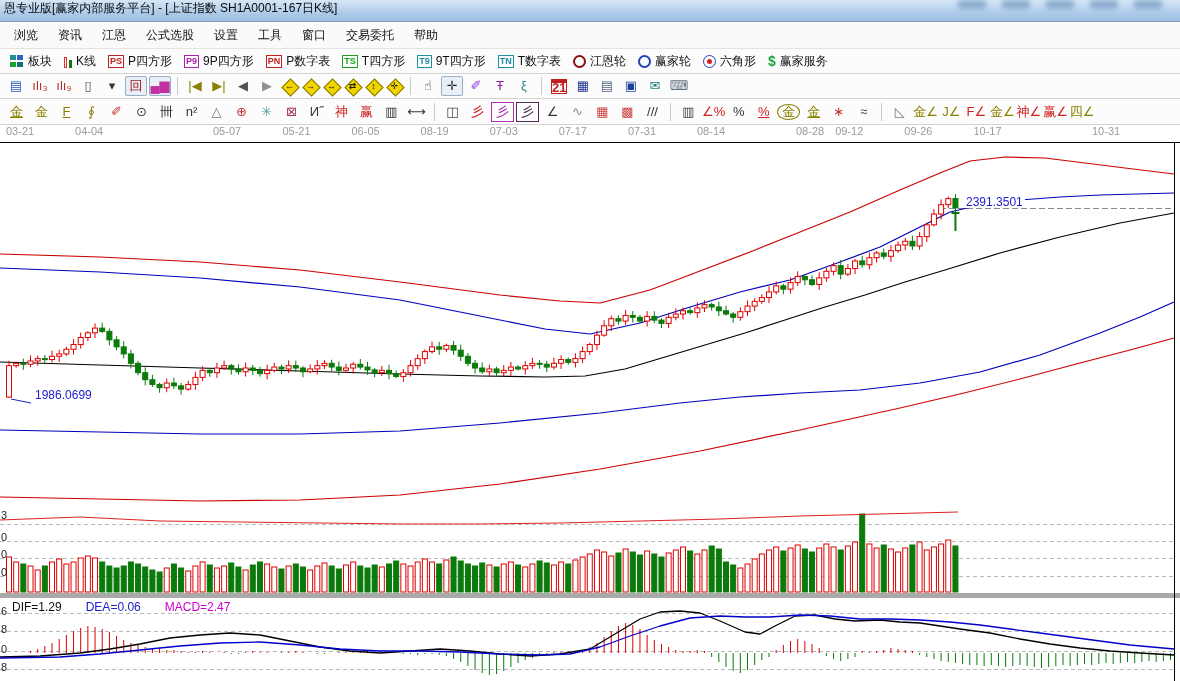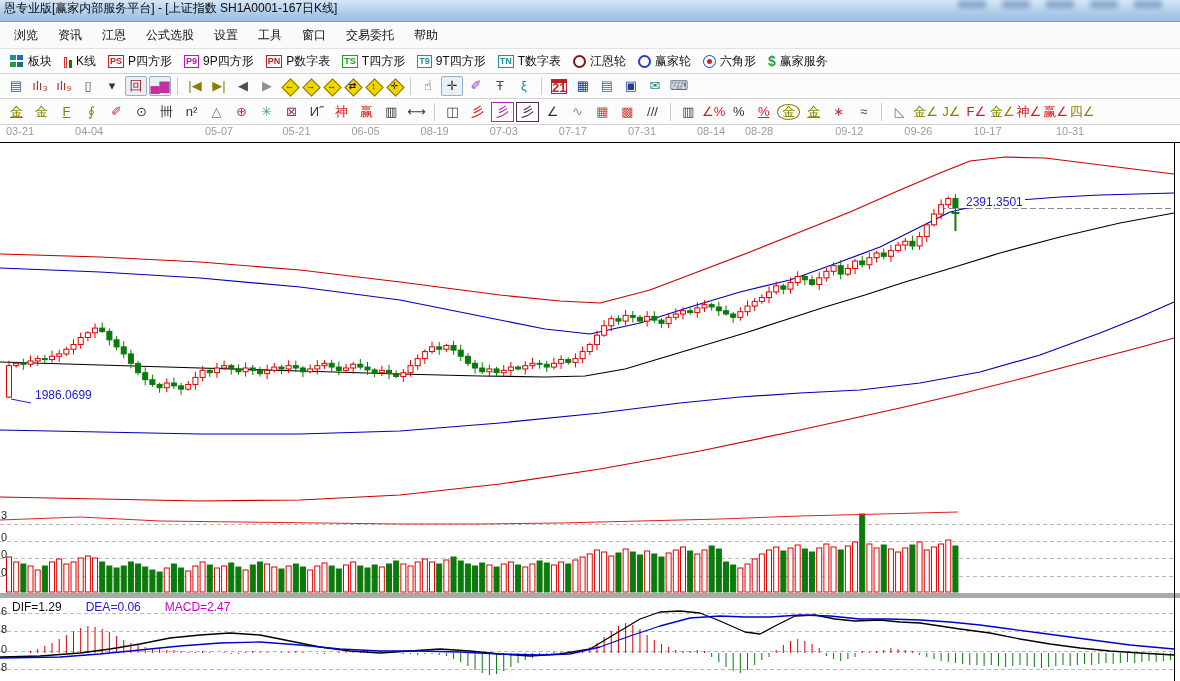--- a/index.html
+++ b/index.html
@@ -244,33 +244,33 @@
     <span class="ticon" style="color: rgb(208, 32, 32);">F∠</span>
     <span class="ticon" style="color: rgb(138, 128, 0);">金∠</span>
     <span class="ticon" style="color: rgb(208, 32, 32);">神∠</span>
     <span class="ticon" style="color: rgb(208, 32, 32);">赢∠</span>
     <span class="ticon" style="color: rgb(138, 128, 0);">四∠</span>
   </div>
 <div class="dateaxis" id="dateaxis">
     <span style="left: 6px;">03-21</span>
     <span style="left: 75.1px;">04-04</span>
     <span style="left: 127px; margin-top: 23px;">04-21</span>
-    <span style="left: 205px;">05-07</span>
+    <span style="left: 213px;">05-07</span>
     <span style="left: 282.4px;">05-21</span>
     <span style="left: 351.5px;">06-05</span>
     <span style="left: 420.6px;">08-19</span>
     <span style="left: 489.7px;">07-03</span>
     <span style="left: 558.8px;">07-17</span>
     <span style="left: 627.9px;">07-31</span>
     <span style="left: 697px;">08-14</span>
-    <span style="left: 745px;">08-28</span>
+    <span style="left: 796px;">08-28</span>
     <span style="left: 835.2px;">09-12</span>
     <span style="left: 904.3px;">09-26</span>
     <span style="left: 973.4px;">10-17</span>
-    <span style="left: 1056px; text-align: center;">10-31</span>
+    <span style="left: 1092px; text-align: center;">10-31</span>
     <span style="left: 1111.6px; margin-top: 27px;">11-14</span>
   </div>
 
 <div class="chart">
   <svg id="chartsvg" width="1180" height="539" viewBox="0 142 1180 539">
       <g>
         <line x1="0" x2="1174" y1="523.5" y2="523.5" stroke="#b8b8b8" stroke-dasharray="4 3"></line>
         <line x1="0" x2="1174" y1="540.5" y2="540.5" stroke="#b8b8b8" stroke-dasharray="4 3"></line>
         <line x1="0" x2="1174" y1="557.5" y2="557.5" stroke="#b8b8b8" stroke-dasharray="4 3"></line>
         <line x1="0" x2="1174" y1="575.5" y2="575.5" stroke="#b8b8b8" stroke-dasharray="4 3"></line>

